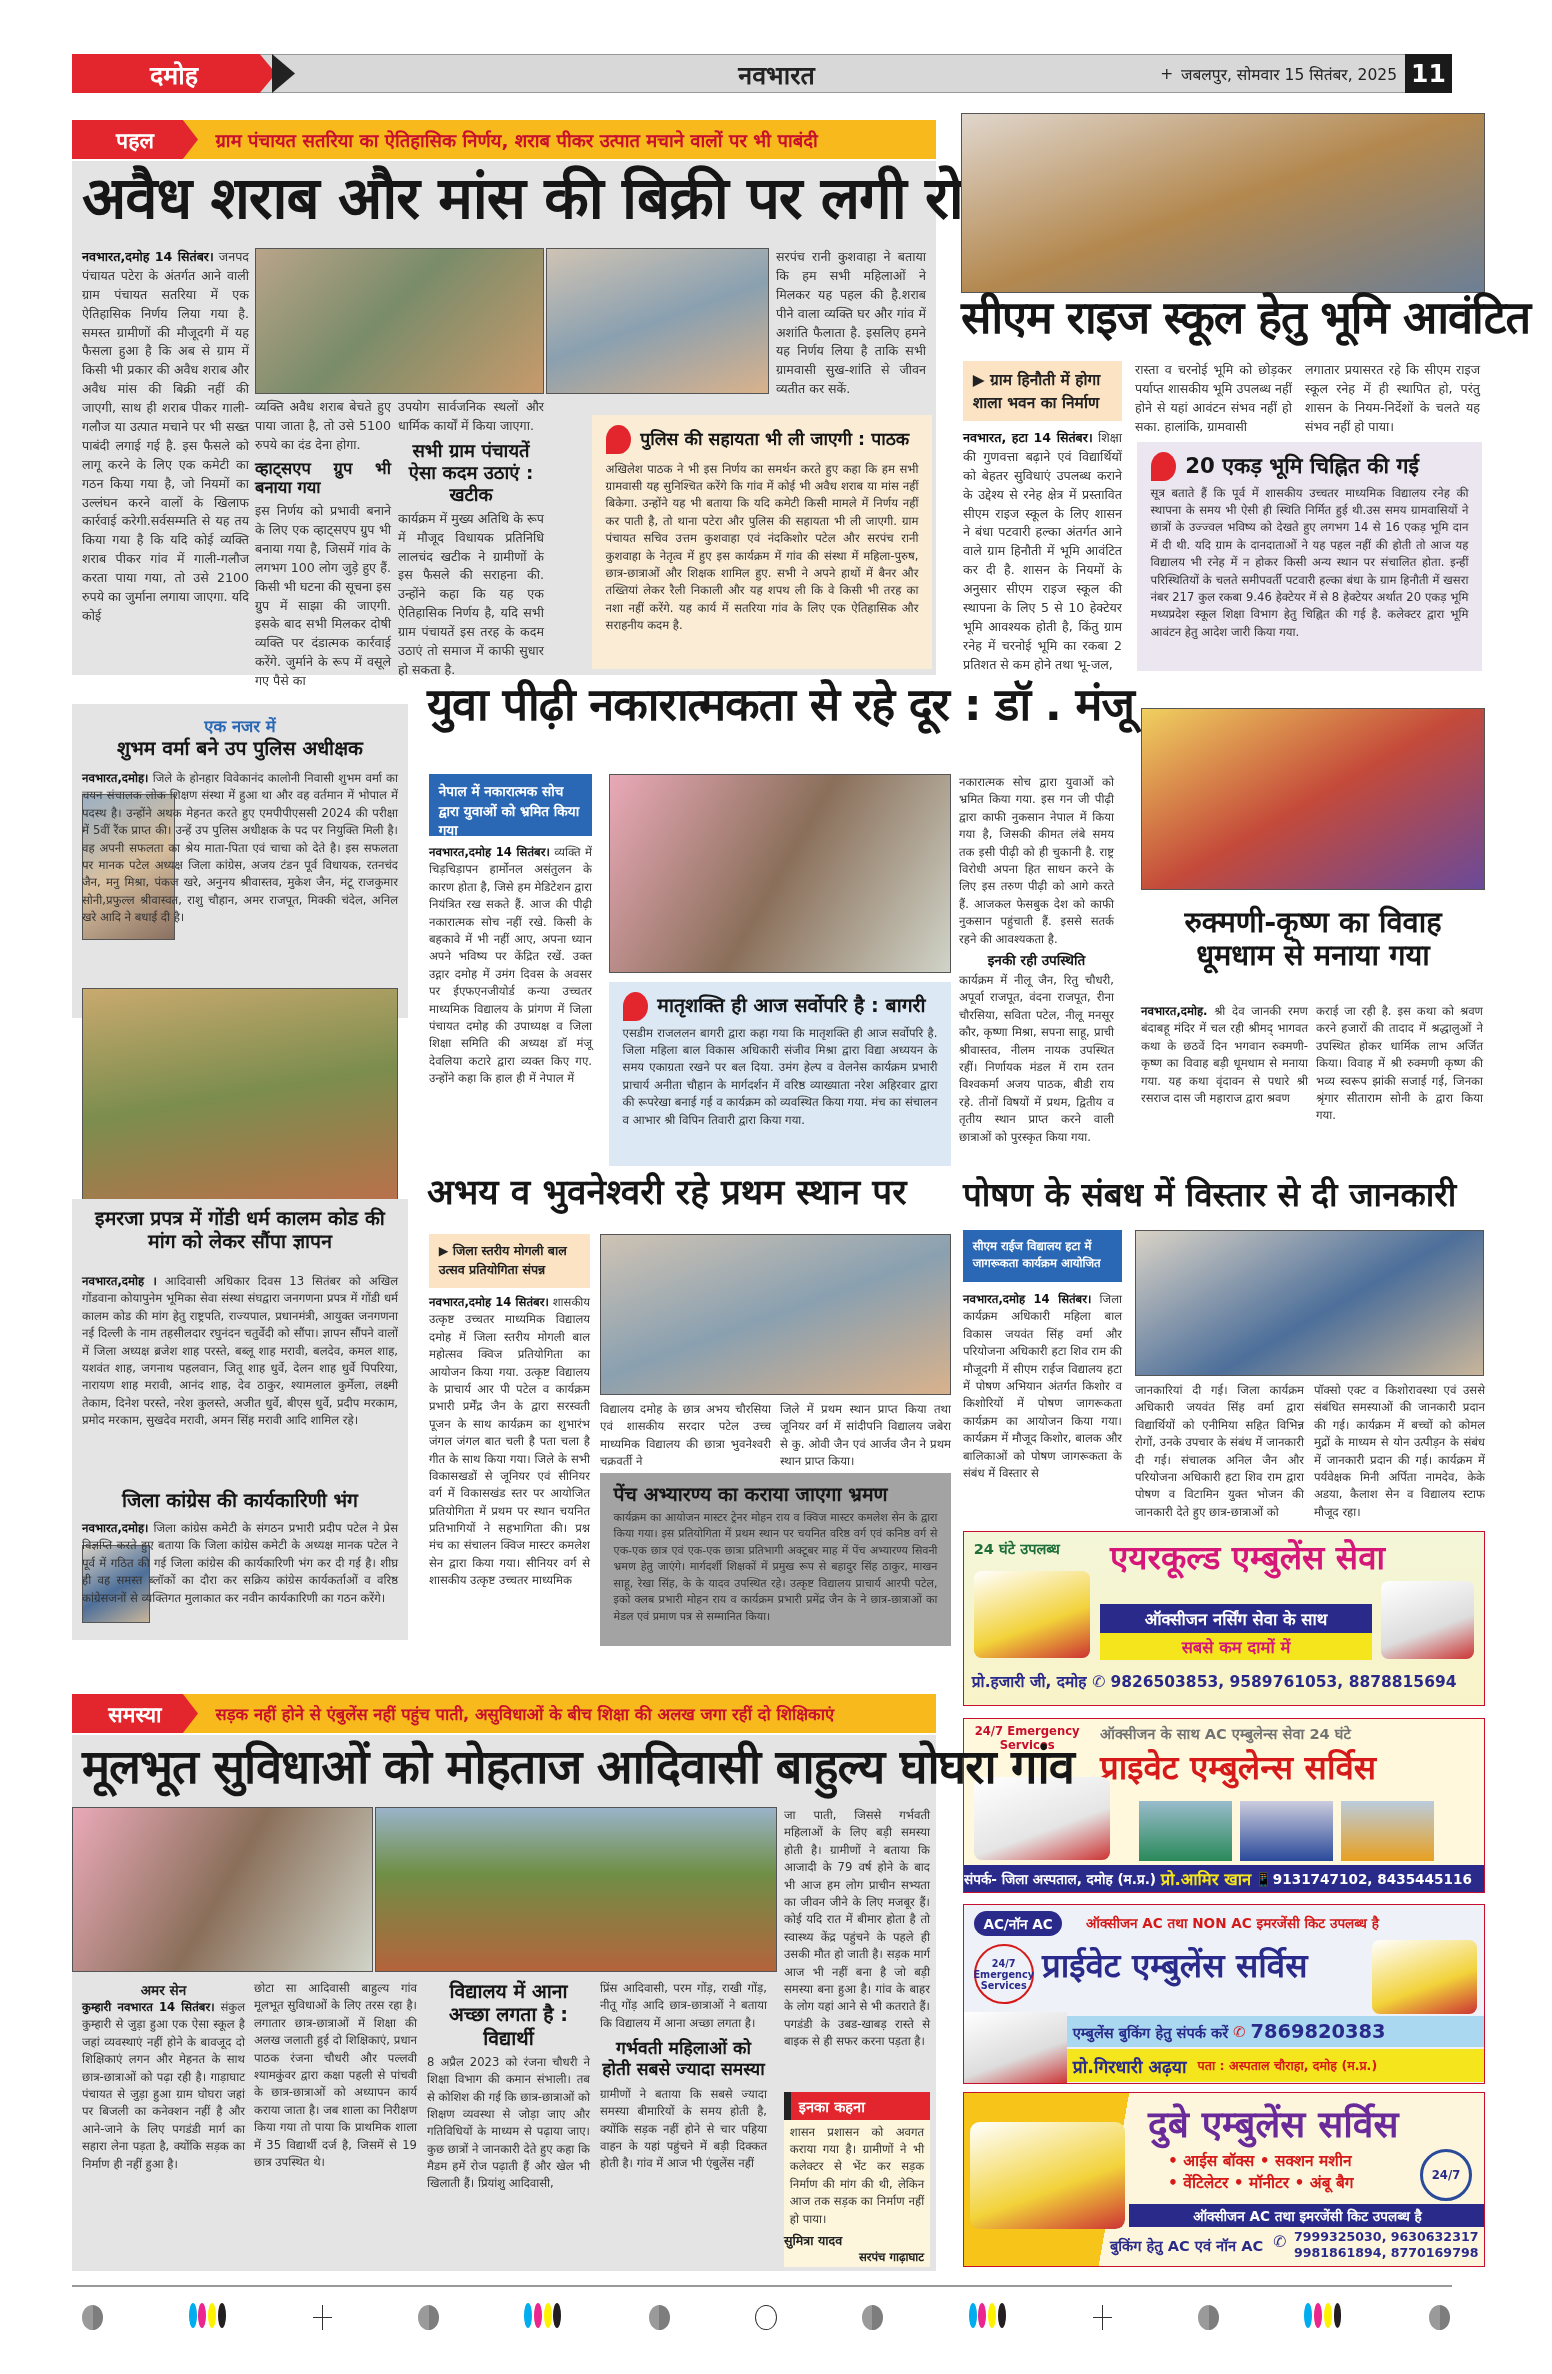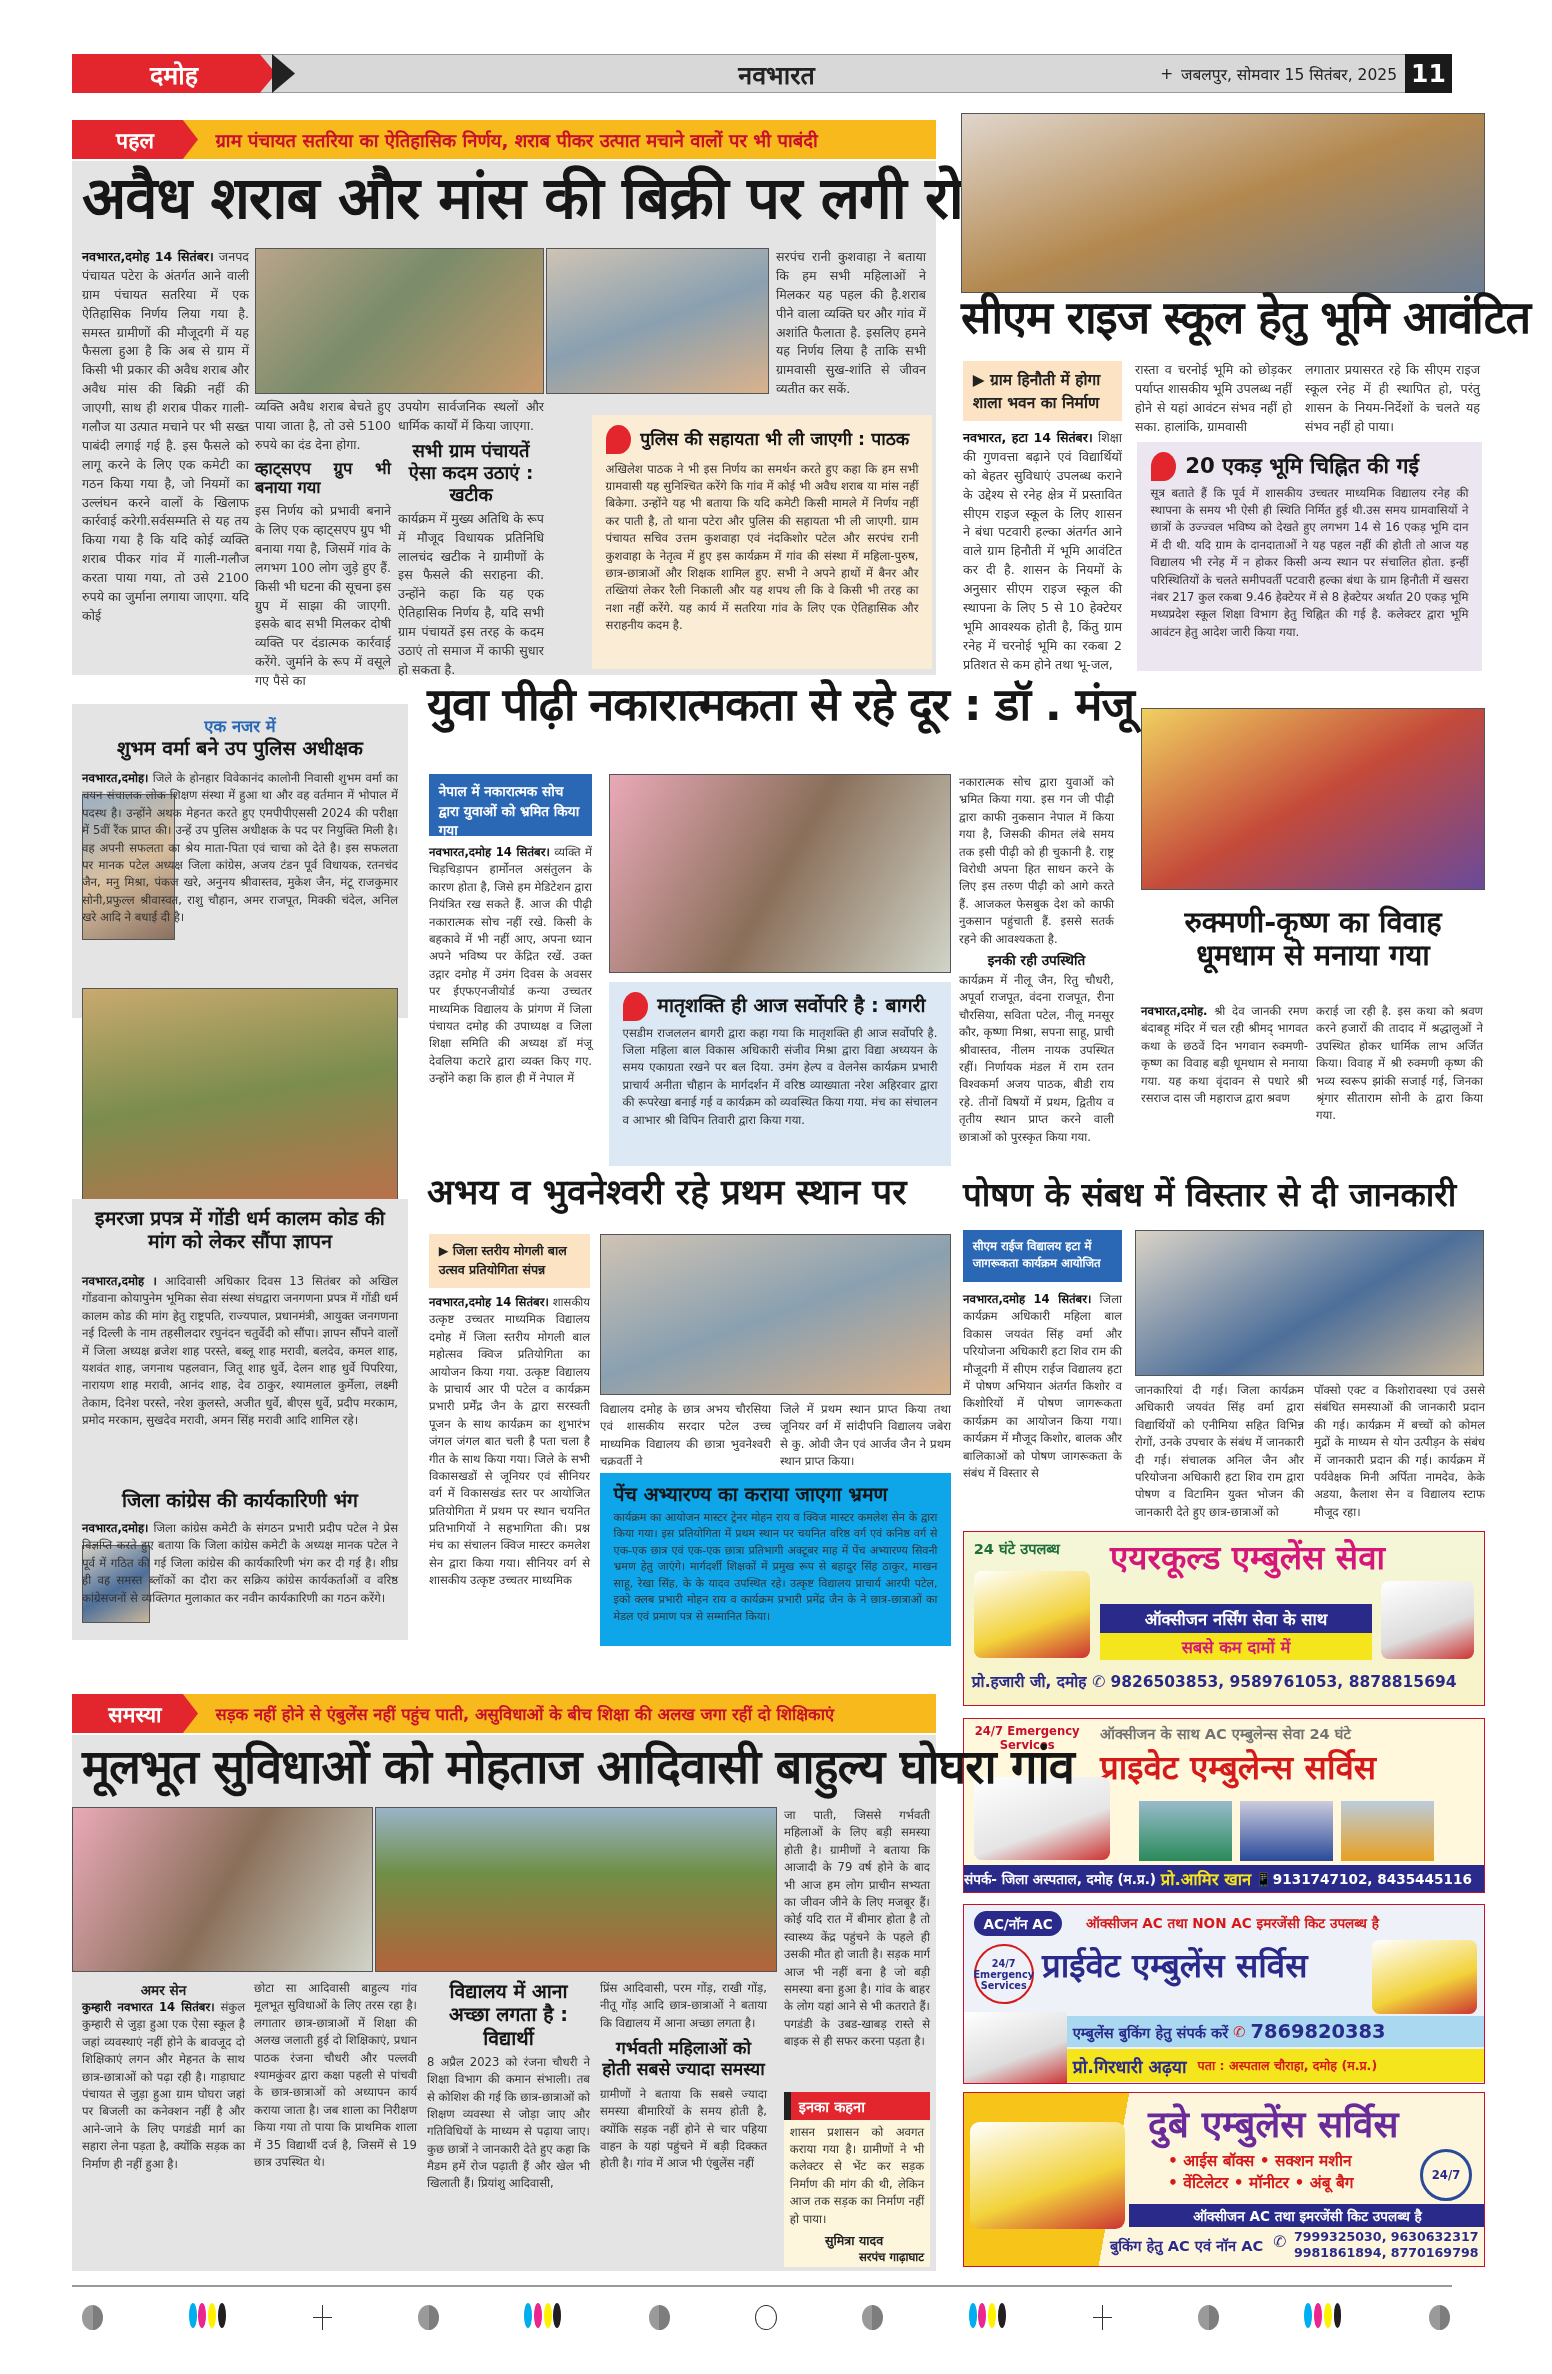--- a/index.html
+++ b/index.html
@@ -27,21 +27,21 @@
 .photo.p5{background:linear-gradient(170deg,#c9a96e,#7b8d4e 50%,#b9714a)}
 .photo.p6{background:linear-gradient(150deg,#d9d2c6,#4d6f9a 55%,#c9b69a)}
 .photo.p7{background:linear-gradient(120deg,#e9a9b8,#8a6f5a 50%,#d0d4c8)}
 .photo.p8{background:linear-gradient(180deg,#9ab3c9,#6f8f46 40%,#b4633b)}
 .photo.p9{background:linear-gradient(150deg,#f0d060,#c44a3a 50%,#6a4a9a)}
 .bluebox{background:#2a68b5;color:#fff;font-weight:bold;font-size:13.6px;line-height:1.45;padding:7.8px 9.7px}
 .peachbox{background:#fbe3c4;font-weight:bold;font-size:15.5px;line-height:1.5;padding:7.8px 9.7px;color:#222}
 .quote-panel{background:#fbecd6;padding:9.7px 13.6px}
 .quote-panel.lav{background:#ece6f0}
 .quote-panel.blue{background:#dce9f5}
-.quote-panel.grayq{background:#0ea5e9}
+.quote-panel.grayq{background:#a3a3a3}
 .qmark{width:25px;height:29px;border-radius:50% 50% 50% 0;background:#e3262d;display:inline-block;vertical-align:middle;margin-right:9.7px}
 .ad{border:1.9px solid #c8102e;overflow:hidden}
 .reg{bottom:21.3px;height:29px;display:flex;align-items:center}
 .disc{width:21.3px;height:25px;border-radius:50%;background:linear-gradient(90deg,#9a9a9a 50%,#7d7d7d 50%);display:inline-block}
 .cmyk span{display:inline-block;width:7.8px;height:25px;border-radius:50%;margin-right:1.9px}
 .plus{width:19.4px;height:25px;position:relative;display:inline-block}
 .plus::before{content:"";position:absolute;left:8.7px;top:0;width:1px;height:25px;background:#333}
 .plus::after{content:"";position:absolute;left:0;top:11.6px;width:19.4px;height:1px;background:#333}
 .target{width:21.3px;height:25px;border:1px solid #333;border-radius:50%;display:inline-block;position:relative}
 .byline{font-weight:bold;color:#111}
@@ -204,21 +204,21 @@
 </div>
 <div class="abs" style="left:600px;top:1980px;width:167px">
   <div class="body" style="font-size:11.6px">प्रिंस आदिवासी, परम गोंड़, राखी गोंड़, नीतू गोंड़ आदि छात्र-छात्राओं ने बताया कि विद्यालय में आना अच्छा लगता है।</div>
   <div class="h3" style="font-size:17.5px;text-align:center;margin:5.8px 0">गर्भवती महिलाओं को होती सबसे ज्यादा समस्या</div>
   <div class="body" style="font-size:11.6px">ग्रामीणों ने बताया कि सबसे ज्यादा समस्या बीमारियों के समय होती है, क्योंकि सड़क नहीं होने से चार पहिया वाहन के यहां पहुंचने में बड़ी दिक्कत होती है। गांव में आज भी एंबुलेंस नहीं</div>
 </div>
 <div class="abs body" style="left:784px;top:1807px;width:146px;font-size:11.6px">जा पाती, जिससे गर्भवती महिलाओं के लिए बड़ी समस्या होती है। ग्रामीणों ने बताया कि आजादी के 79 वर्ष होने के बाद भी आज हम लोग प्राचीन सभ्यता का जीवन जीने के लिए मजबूर हैं। कोई यदि रात में बीमार होता है तो स्वास्थ्य केंद्र पहुंचने के पहले ही उसकी मौत हो जाती है। सड़क मार्ग आज भी नहीं बना है जो बड़ी समस्या बना हुआ है। गांव के बाहर के लोग यहां आने से भी कतराते हैं। पगडंडी के उबड-खाबड़ रास्ते से बाइक से ही सफर करना पड़ता है।</div>
 <div class="abs" style="left:784px;top:2092px;width:146px;height:175px;background:#fdf6dc">
   <div style="background:#e3262d;color:#fff;font-weight:bold;font-size:14.6px;padding:3.9px 7.8px;border-left:7.8px solid #222">इनका कहना</div>
   <div class="body" style="font-size:11.6px;padding:3.9px 5.8px">शासन प्रशासन को अवगत कराया गया है। ग्रामीणों ने भी कलेक्टर से भेंट कर सड़क निर्माण की मांग की थी, लेकिन आज तक सड़क का निर्माण नहीं हो पाया।</div>
-  <div style="text-align:center;font-weight:bold;font-size:12.6px;padding-right:5.8px">सुमित्रा यादव</div>
+  <div style="text-align:left;font-weight:bold;font-size:12.6px;padding-right:5.8px">सुमित्रा यादव</div>
   <div style="text-align:right;font-weight:bold;font-size:11.6px;padding-right:5.8px">सरपंच गाढ़ाघाट</div>
 </div>
 
 <div class="abs" style="left:72px;top:2285px;width:1380px;height:1.9px;background:#999"></div>
 <div class="abs reg" style="left:82px;top:2303px;width:1368px;justify-content:space-between">
   <span class="disc"></span>
   <span class="cmyk"><span style="background:#00aeef"></span><span style="background:#ec268f"></span><span style="background:#fff200"></span><span style="background:#231f20"></span></span>
   <span class="plus"></span>
   <span class="disc"></span>
   <span class="cmyk"><span style="background:#00aeef"></span><span style="background:#ec268f"></span><span style="background:#fff200"></span><span style="background:#231f20"></span></span>

